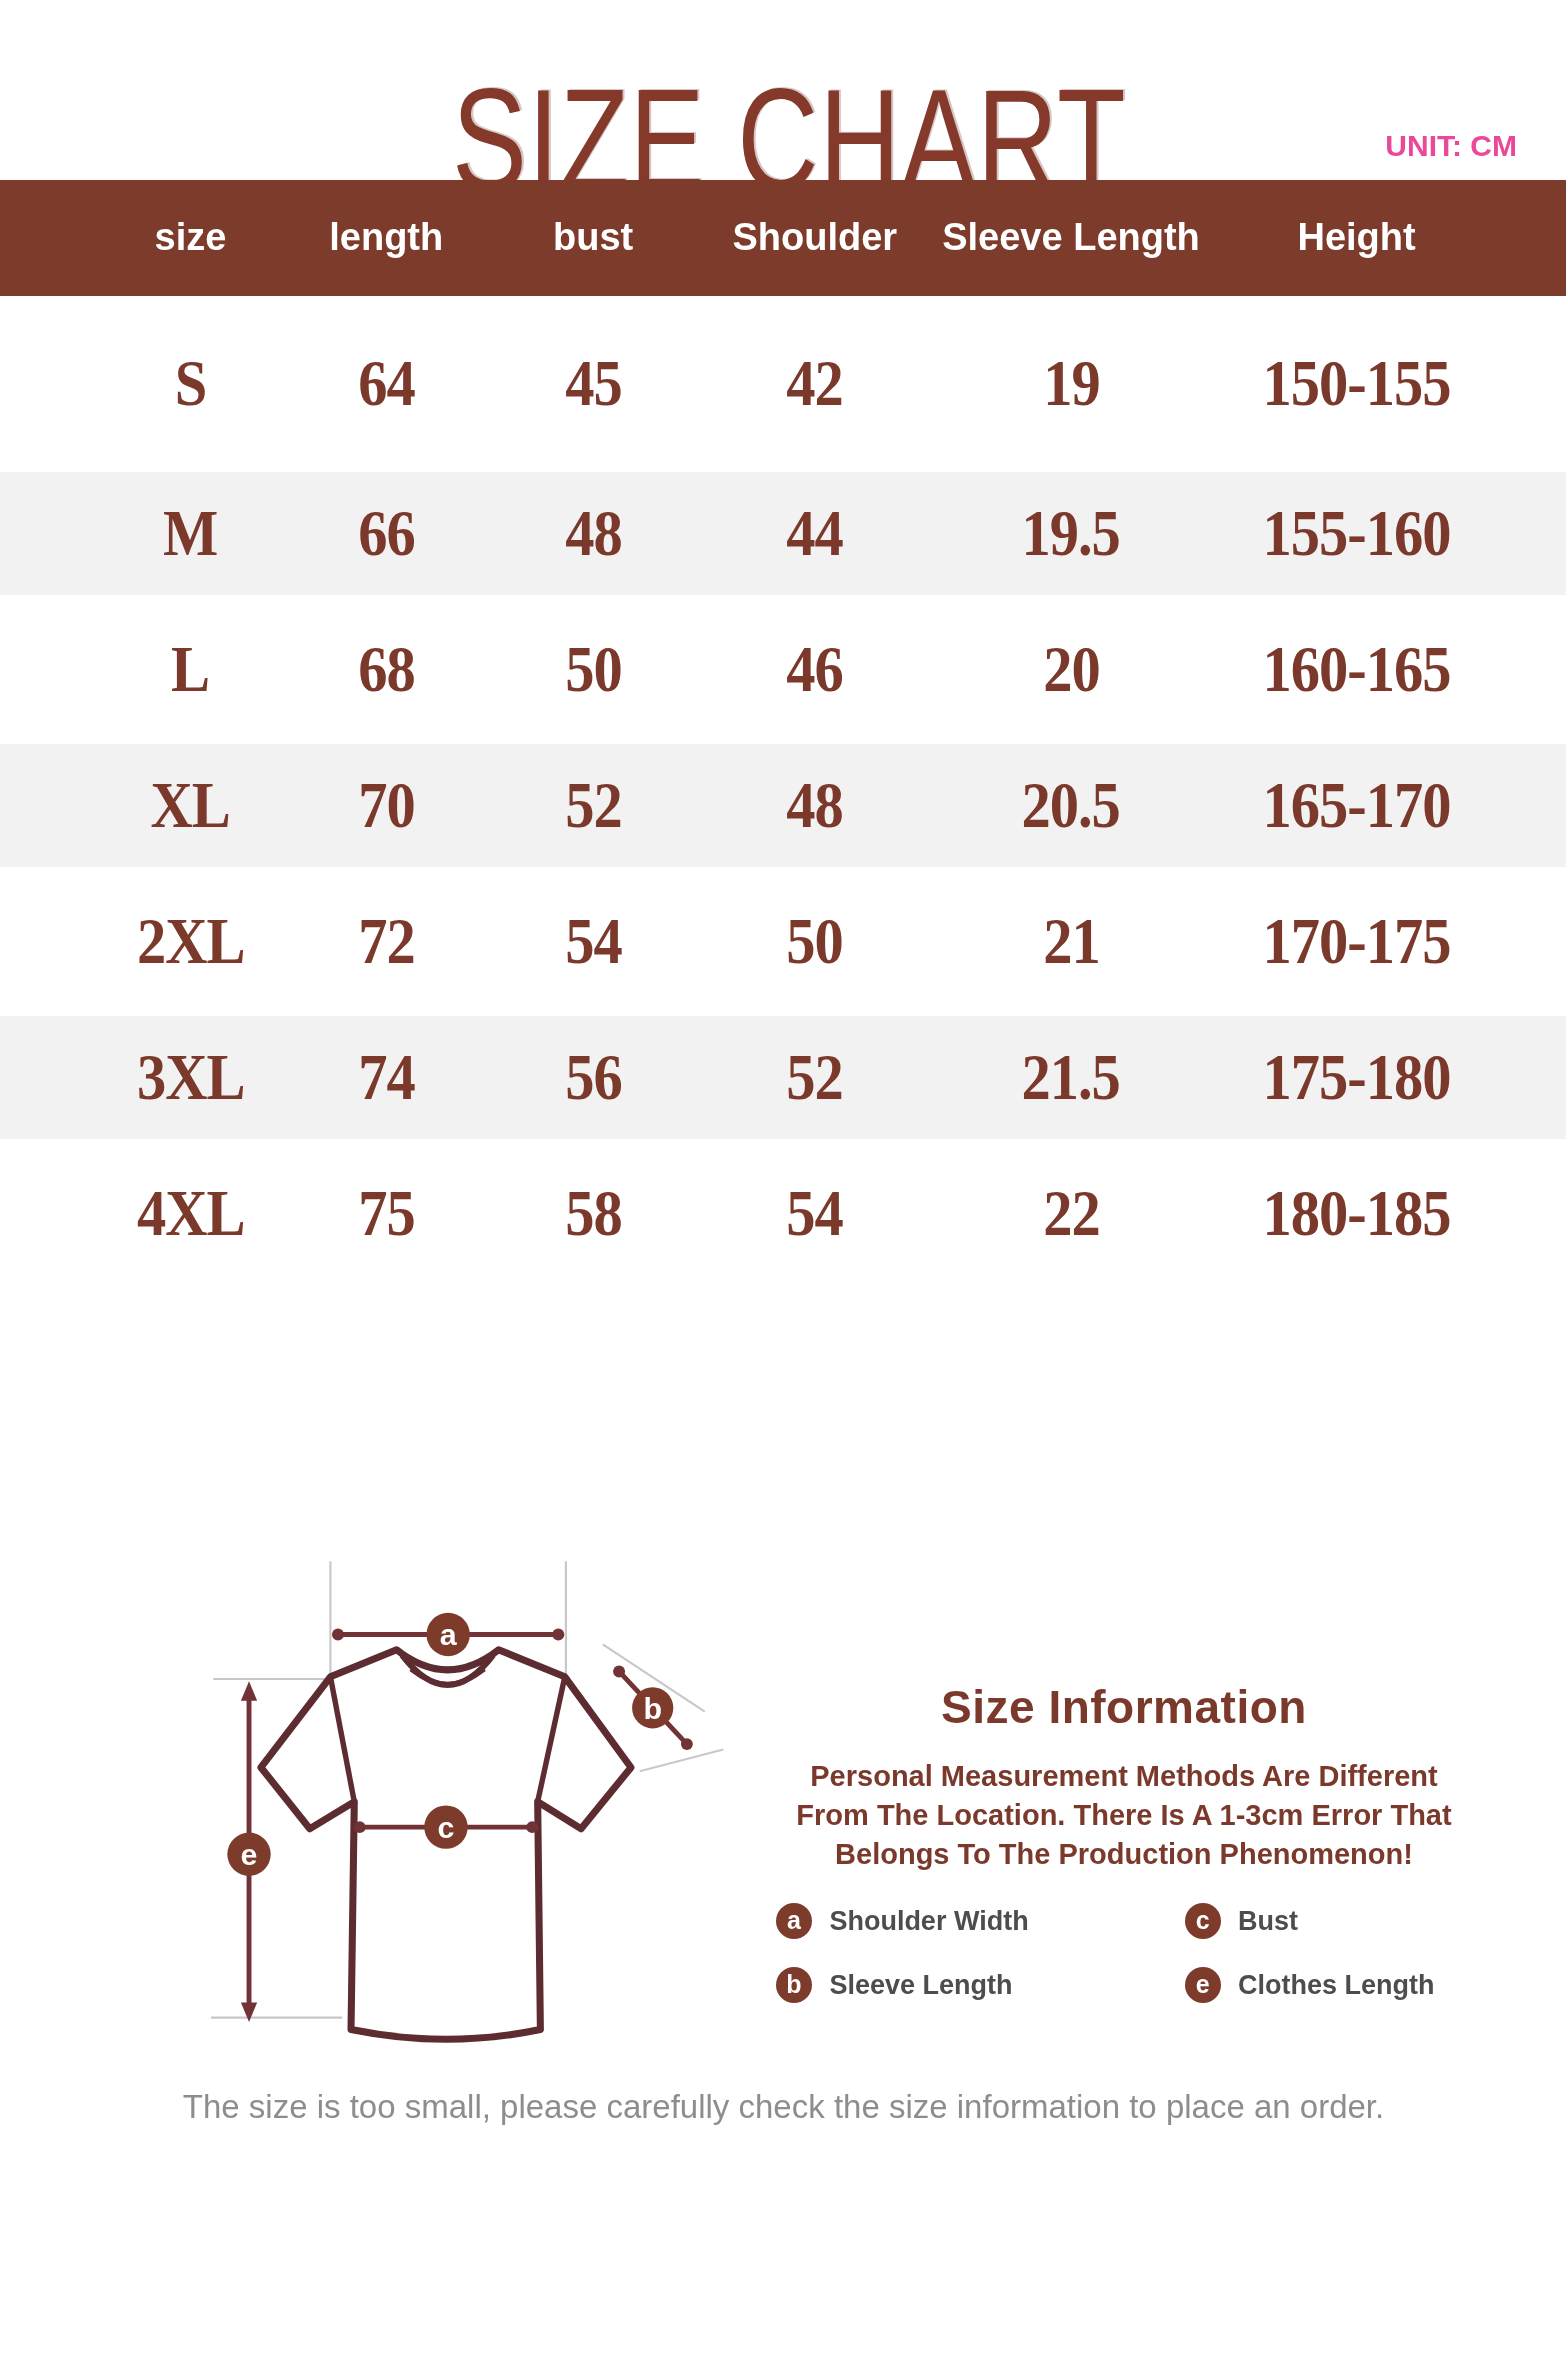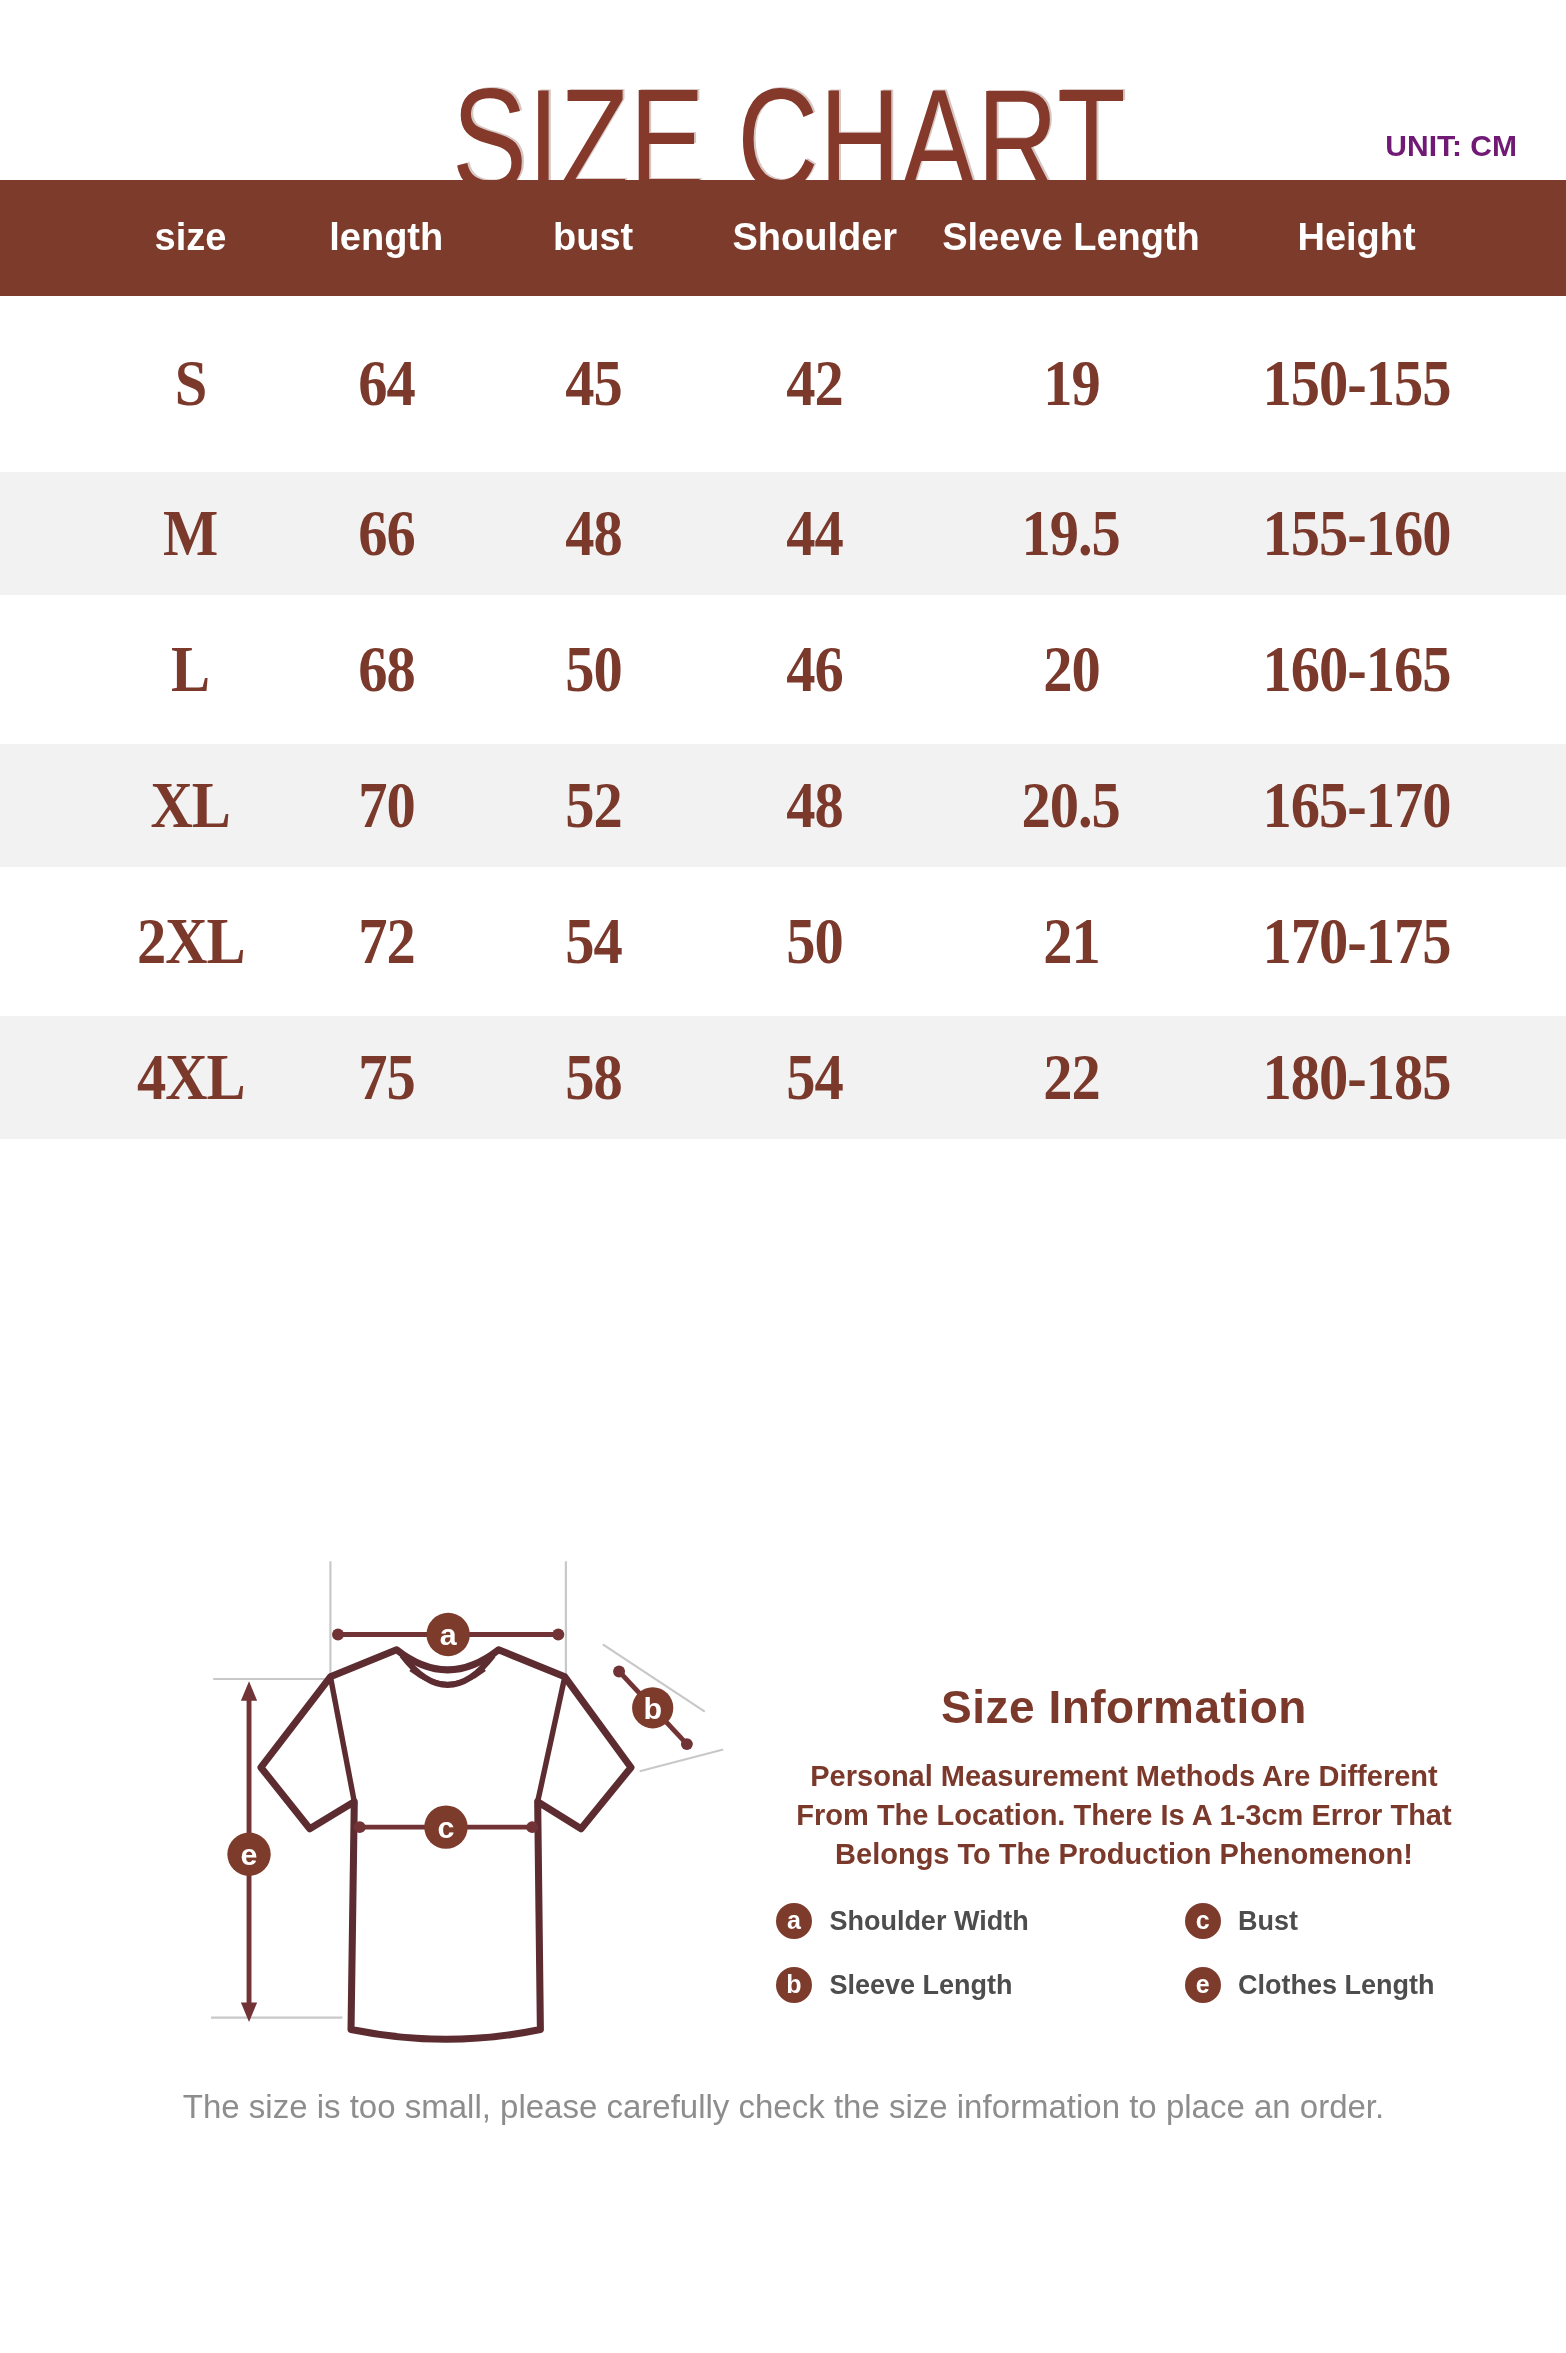--- a/index.html
+++ b/index.html
@@ -21,21 +21,21 @@
     font-size:144px; line-height:1; font-weight:400;
     color:#84392b;
     transform:scaleX(0.78);
     transform-origin:center bottom;
     letter-spacing:1.1px;
     text-shadow:2.7px -1.1px 0 rgba(90,30,18,0.25);
     white-space:nowrap;
   }
   .unit-label {
     position:absolute; top:129px; right:50px;
-    font-size:30px; font-weight:600; color:#701a75;
+    font-size:30px; font-weight:600; color:#ec4899;
     z-index:2;
   }
 
   
   table.size-table {
     position:absolute; top:180px; left:0;
     width:1567px; border-collapse:collapse; table-layout:fixed;
     z-index:1;
   }
   .size-table thead tr { height:122px; }
@@ -171,20 +171,28 @@
     </tr>
     <tr>
       <td><span class="num">2XL</span></td>
       <td><span class="num">72</span></td>
       <td><span class="num">54</span></td>
       <td><span class="num">50</span></td>
       <td><span class="num">21</span></td>
       <td><span class="num">170-175</span></td>
     </tr>
     <tr>
+      <td><span class="num">3XL</span></td>
+      <td><span class="num">74</span></td>
+      <td><span class="num">56</span></td>
+      <td><span class="num">52</span></td>
+      <td><span class="num">21.5</span></td>
+      <td><span class="num">175-180</span></td>
+    </tr>
+    <tr>
       <td><span class="num">4XL</span></td>
       <td><span class="num">75</span></td>
       <td><span class="num">58</span></td>
       <td><span class="num">54</span></td>
       <td><span class="num">22</span></td>
       <td><span class="num">180-185</span></td>
     </tr>
   </tbody>
 </table>
 

